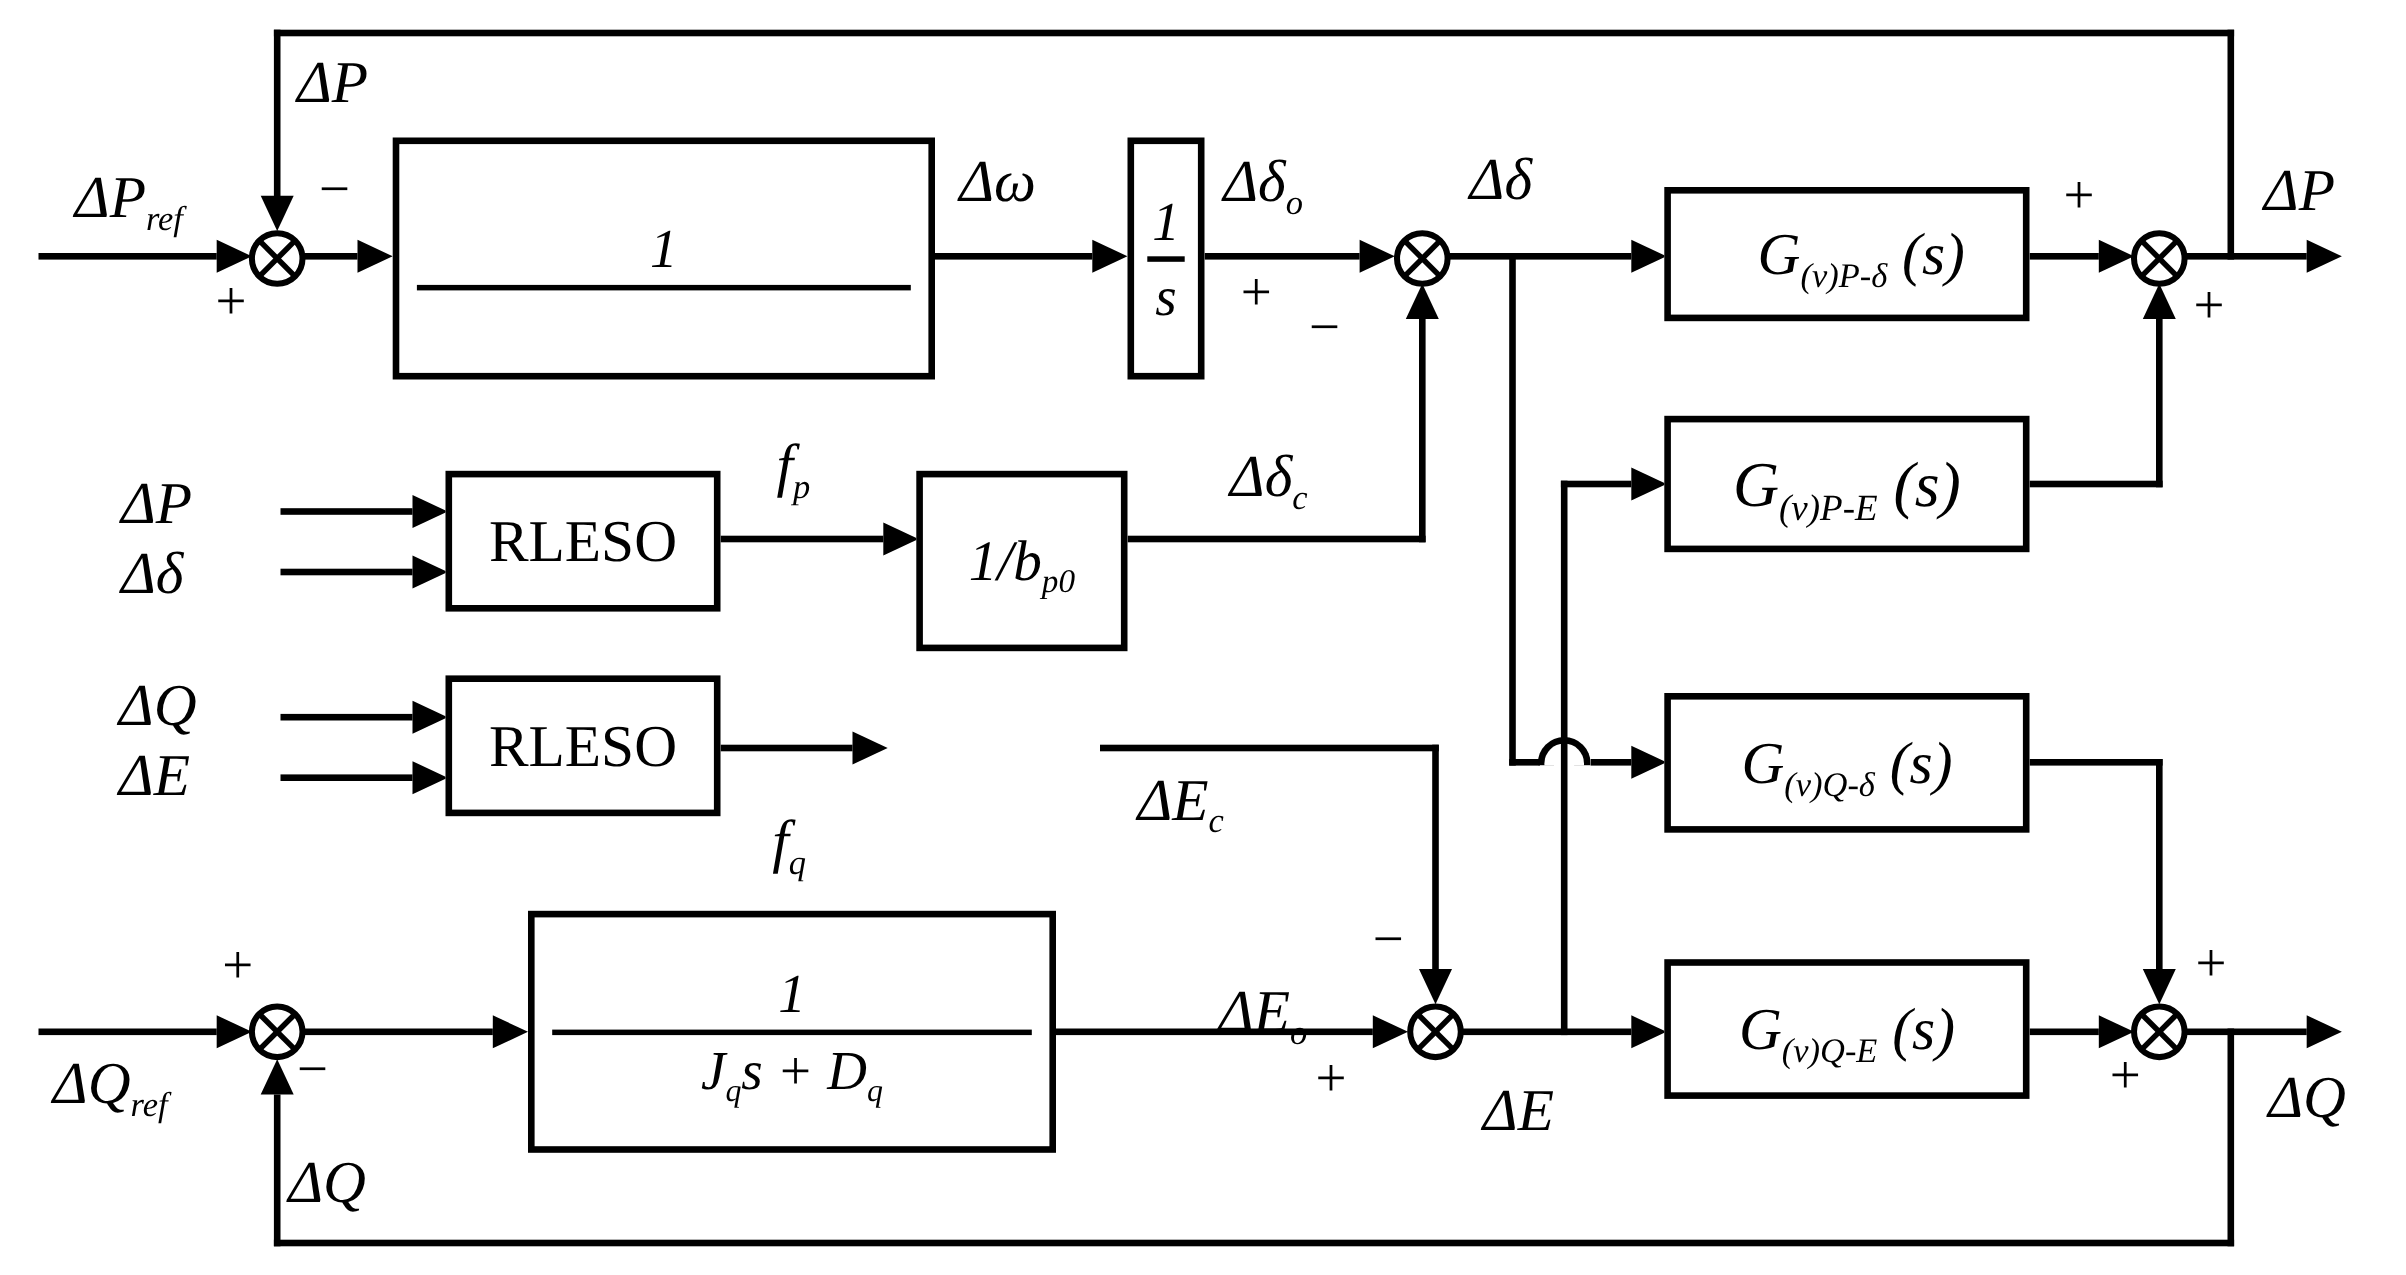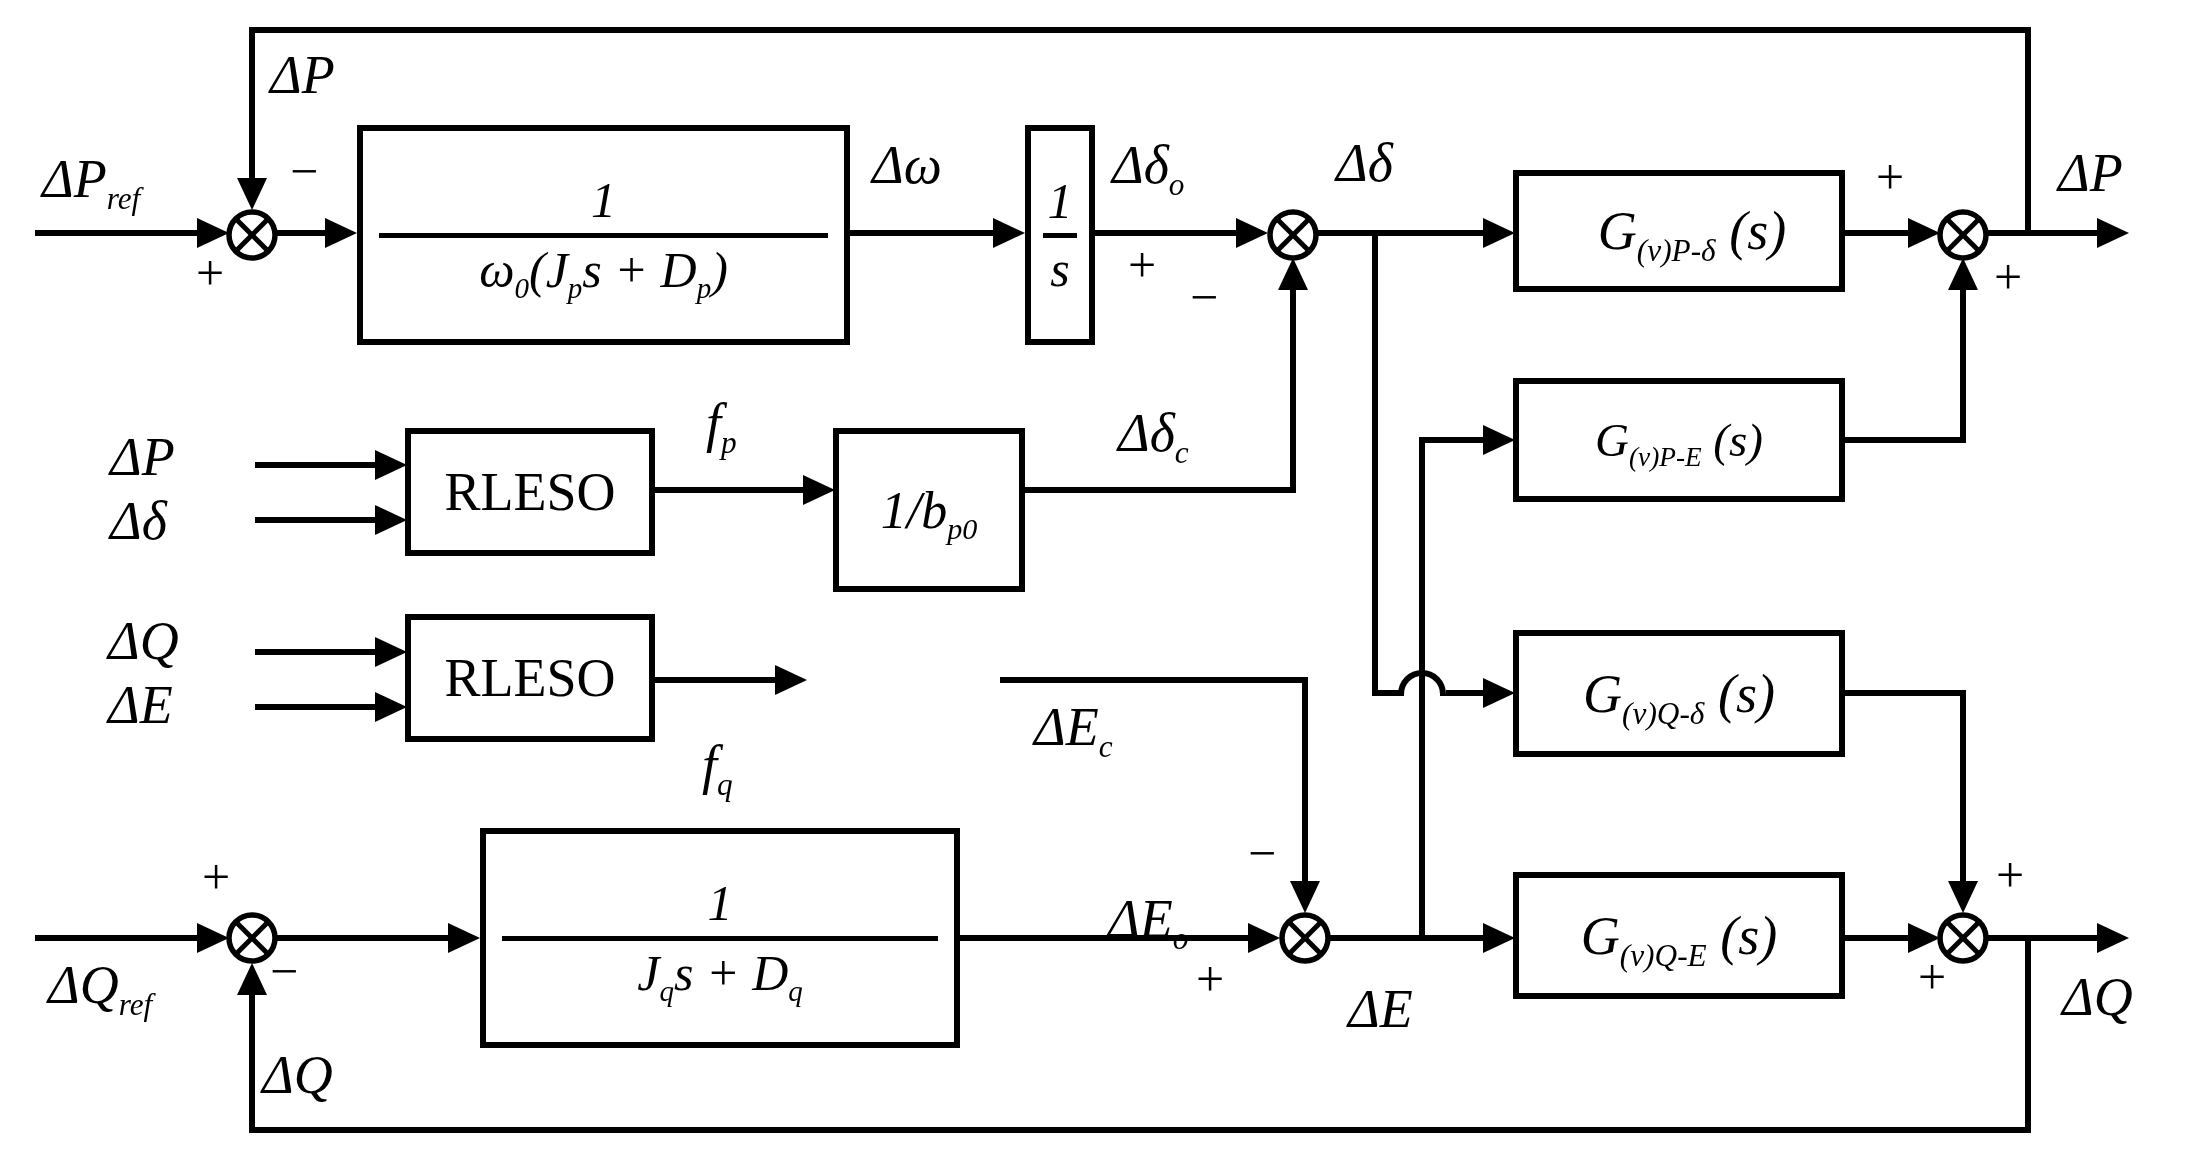--- a/index.html
+++ b/index.html
@@ -109,21 +109,20 @@
 
   <div class="hl" style="left:249px;top:1127px;width:1782px;"></div>
   <div class="vl" style="left:2025px;top:935px;height:198px;"></div>
   <div class="vl" style="left:249px;top:995px;height:138px;"></div>
   <div class="ar ar-u" style="left:237px;top:963px;"></div>
 
   <div class="blk" style="left:357px;top:125px;width:493px;height:220px;font-size:50px;">
     <div class="frac">
       <span class="num math">1</span>
       <span class="bar"></span>
-      <span class="den math">ω<sub>0</sub>(J<sub>p</sub>s + D<sub>p</sub>)</span>
     </div>
   </div>
 
   <div class="blk" style="left:1025px;top:125px;width:70px;height:220px;font-size:50px;">
     <div class="frac">
       <span class="num math">1</span>
       <span class="bar-narrow"></span>
       <span class="den math">s</span>
     </div>
   </div>
@@ -145,21 +144,21 @@
     <div class="frac">
       <span class="num math">1</span>
       <span class="bar"></span>
       <span class="den math">J<sub>q</sub>s + D<sub>q</sub></span>
     </div>
   </div>
 
   <div class="blk" style="left:1513px;top:170px;width:332px;height:122px;font-size:54px;padding-left:26px;">
     <span class="math">G<sub>(v)P-δ</sub> (s)</span>
   </div>
-  <div class="blk" style="left:1513px;top:378px;width:332px;height:124px;font-size:47px;">
+  <div class="blk" style="left:1513px;top:378px;width:332px;height:124px;font-size:58px;">
     <span class="math">G<sub>(v)P-E</sub> (s)</span>
   </div>
   <div class="blk" style="left:1513px;top:630px;width:332px;height:127px;font-size:54px;">
     <span class="math">G<sub>(v)Q-δ</sub> (s)</span>
   </div>
   <div class="blk" style="left:1513px;top:872px;width:332px;height:127px;font-size:54px;">
     <span class="math">G<sub>(v)Q-E</sub> (s)</span>
   </div>
 
   <div class="sum" style="left:224px;top:207px;">
@@ -198,21 +197,21 @@
     </svg>
   </div>
   <div class="sum" style="left:1935px;top:910px;">
     <svg width="56" height="56" viewBox="0 0 56 56">
       <circle cx="28" cy="28" r="23" fill="#fff" stroke="#000" stroke-width="5.5"></circle>
       <line x1="12" y1="12" x2="44" y2="44" stroke="#000" stroke-width="5"></line>
       <line x1="44" y1="12" x2="12" y2="44" stroke="#000" stroke-width="5"></line>
     </svg>
   </div>
 
-  <div class="lab" style="left:42px;top:152px;text-align:center;">ΔP<sub>ref</sub></div>
+  <div class="lab" style="left:68px;top:152px;text-align:center;">ΔP<sub>ref</sub></div>
   <div class="lab" style="left:270px;top:48px;">ΔP</div>
   <div class="lab" style="left:872px;top:138px;text-align:center;">Δω</div>
   <div class="lab" style="left:1112px;top:138px;">Δδ<sub>o</sub></div>
   <div class="lab" style="left:1336px;top:136px;">Δδ</div>
   <div class="lab" style="left:2058px;top:146px;">ΔP</div>
   <div class="lab" style="left:110px;top:430px;">ΔP</div>
   <div class="lab" style="left:110px;top:494px;">Δδ</div>
   <div class="lab" style="left:706px;top:396px;">f<sub>p</sub></div>
   <div class="lab" style="left:1118px;top:406px;">Δδ<sub>c</sub></div>
   <div class="lab" style="left:108px;top:614px;">ΔQ</div>

